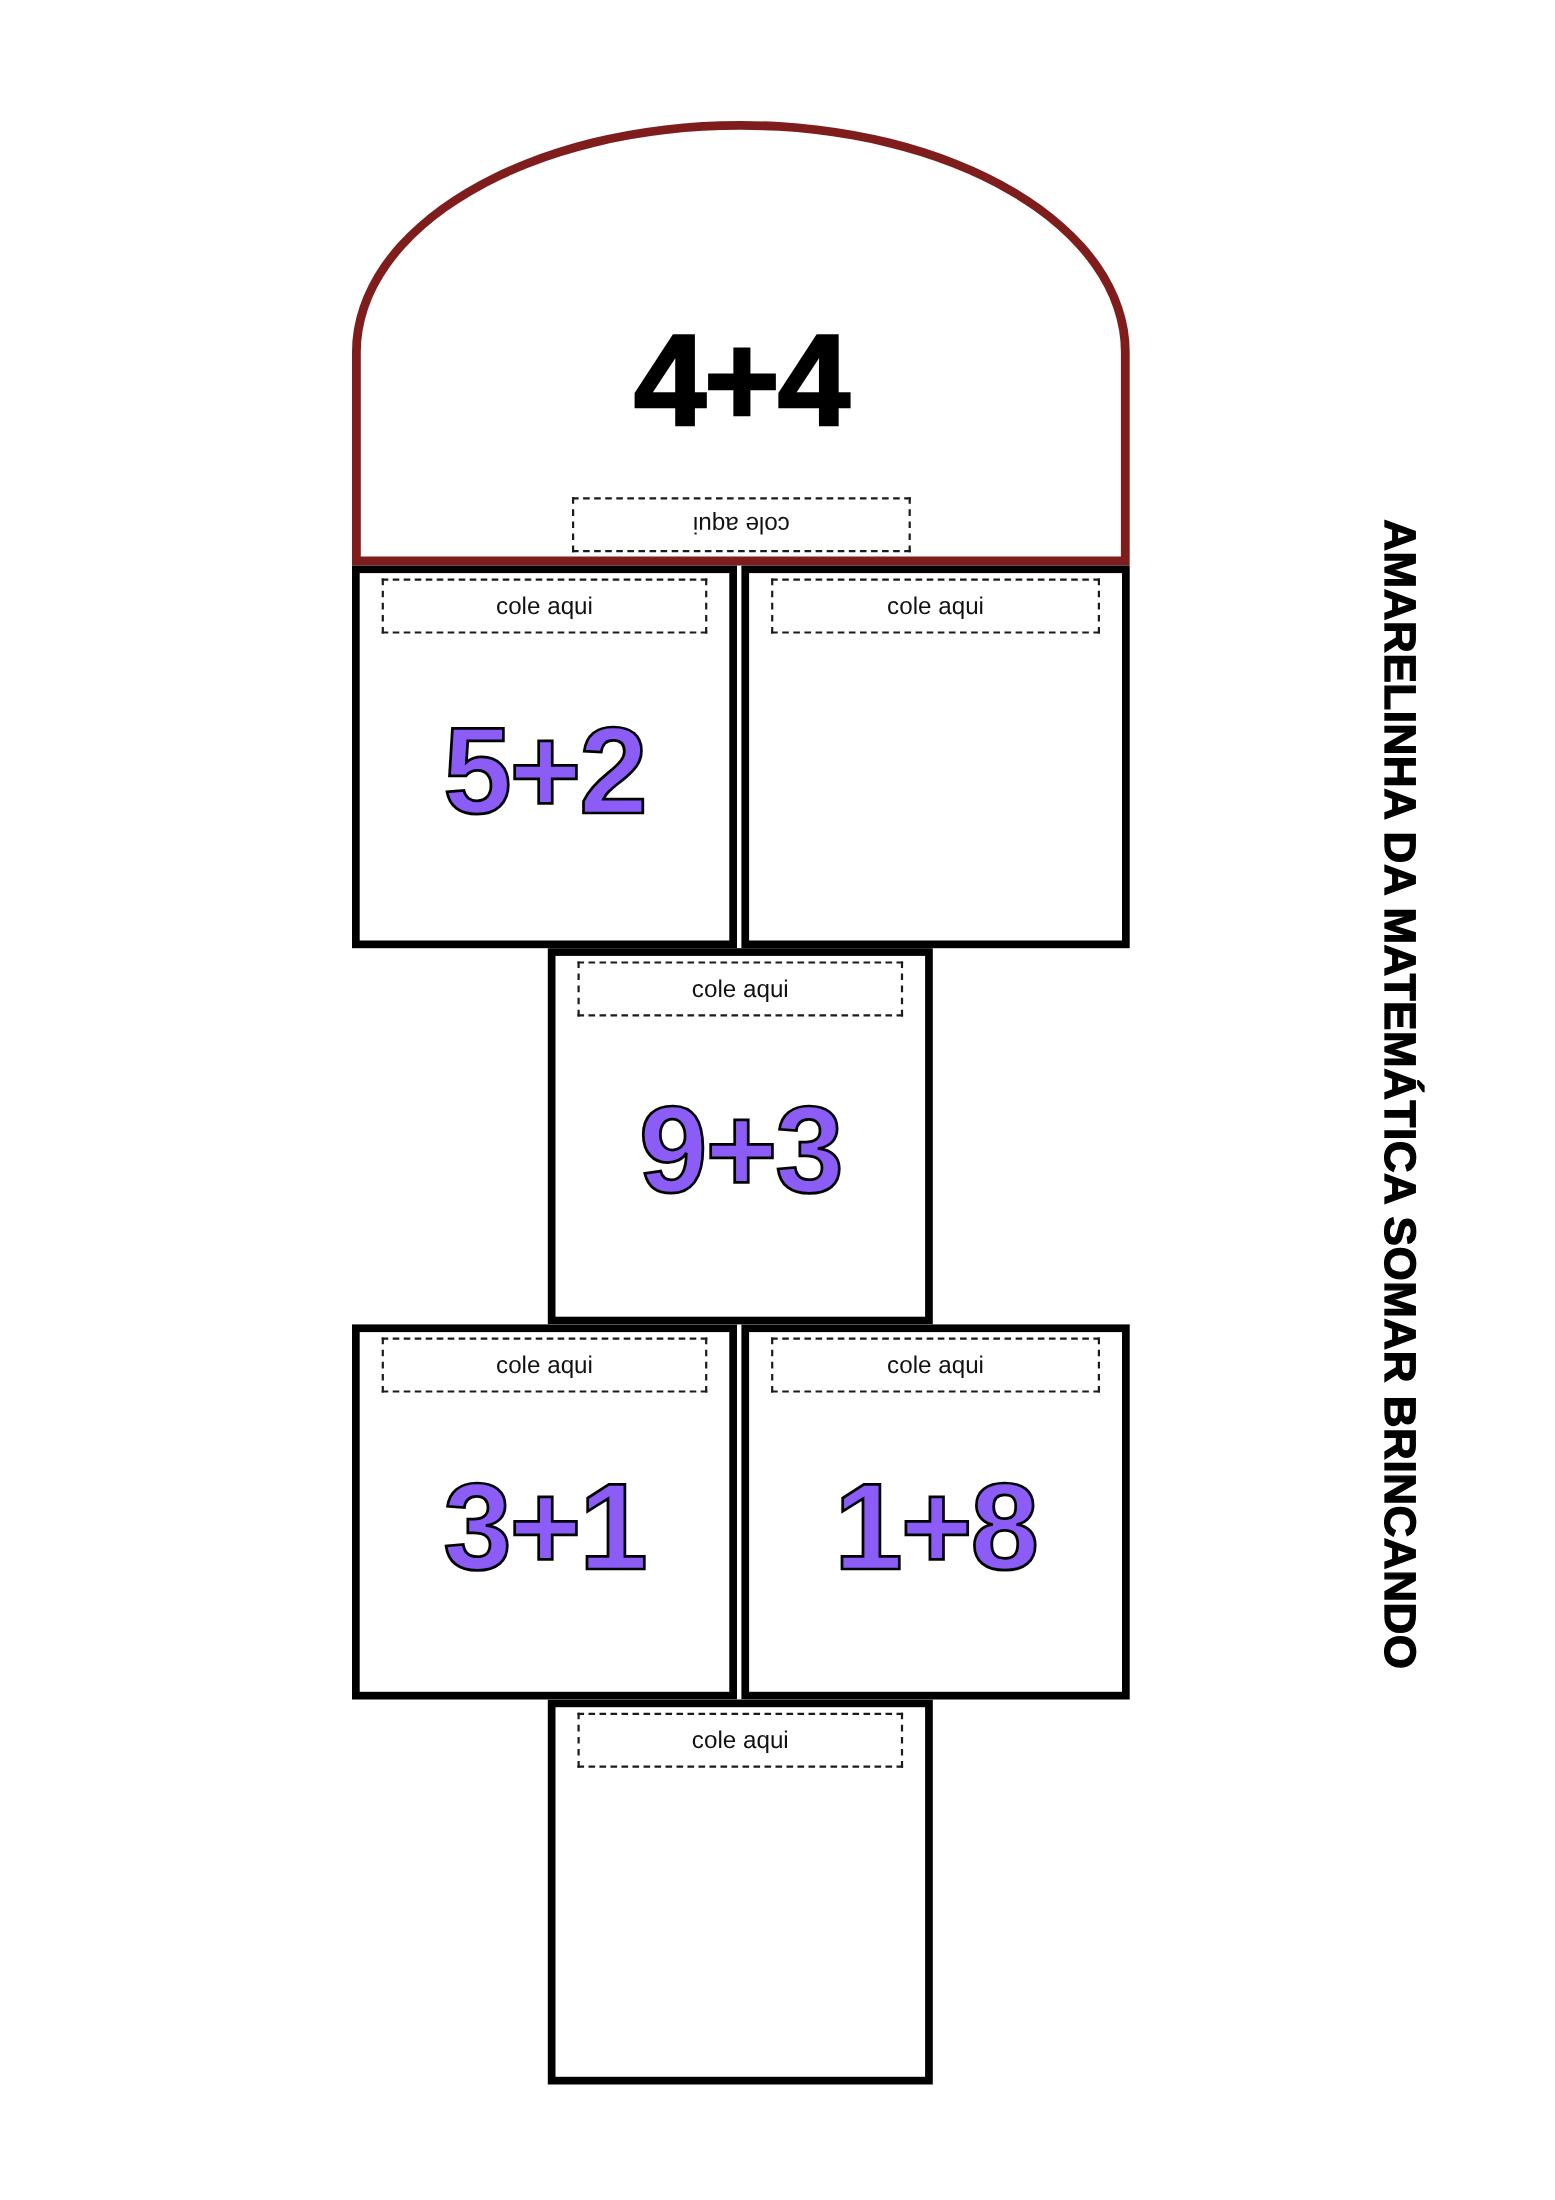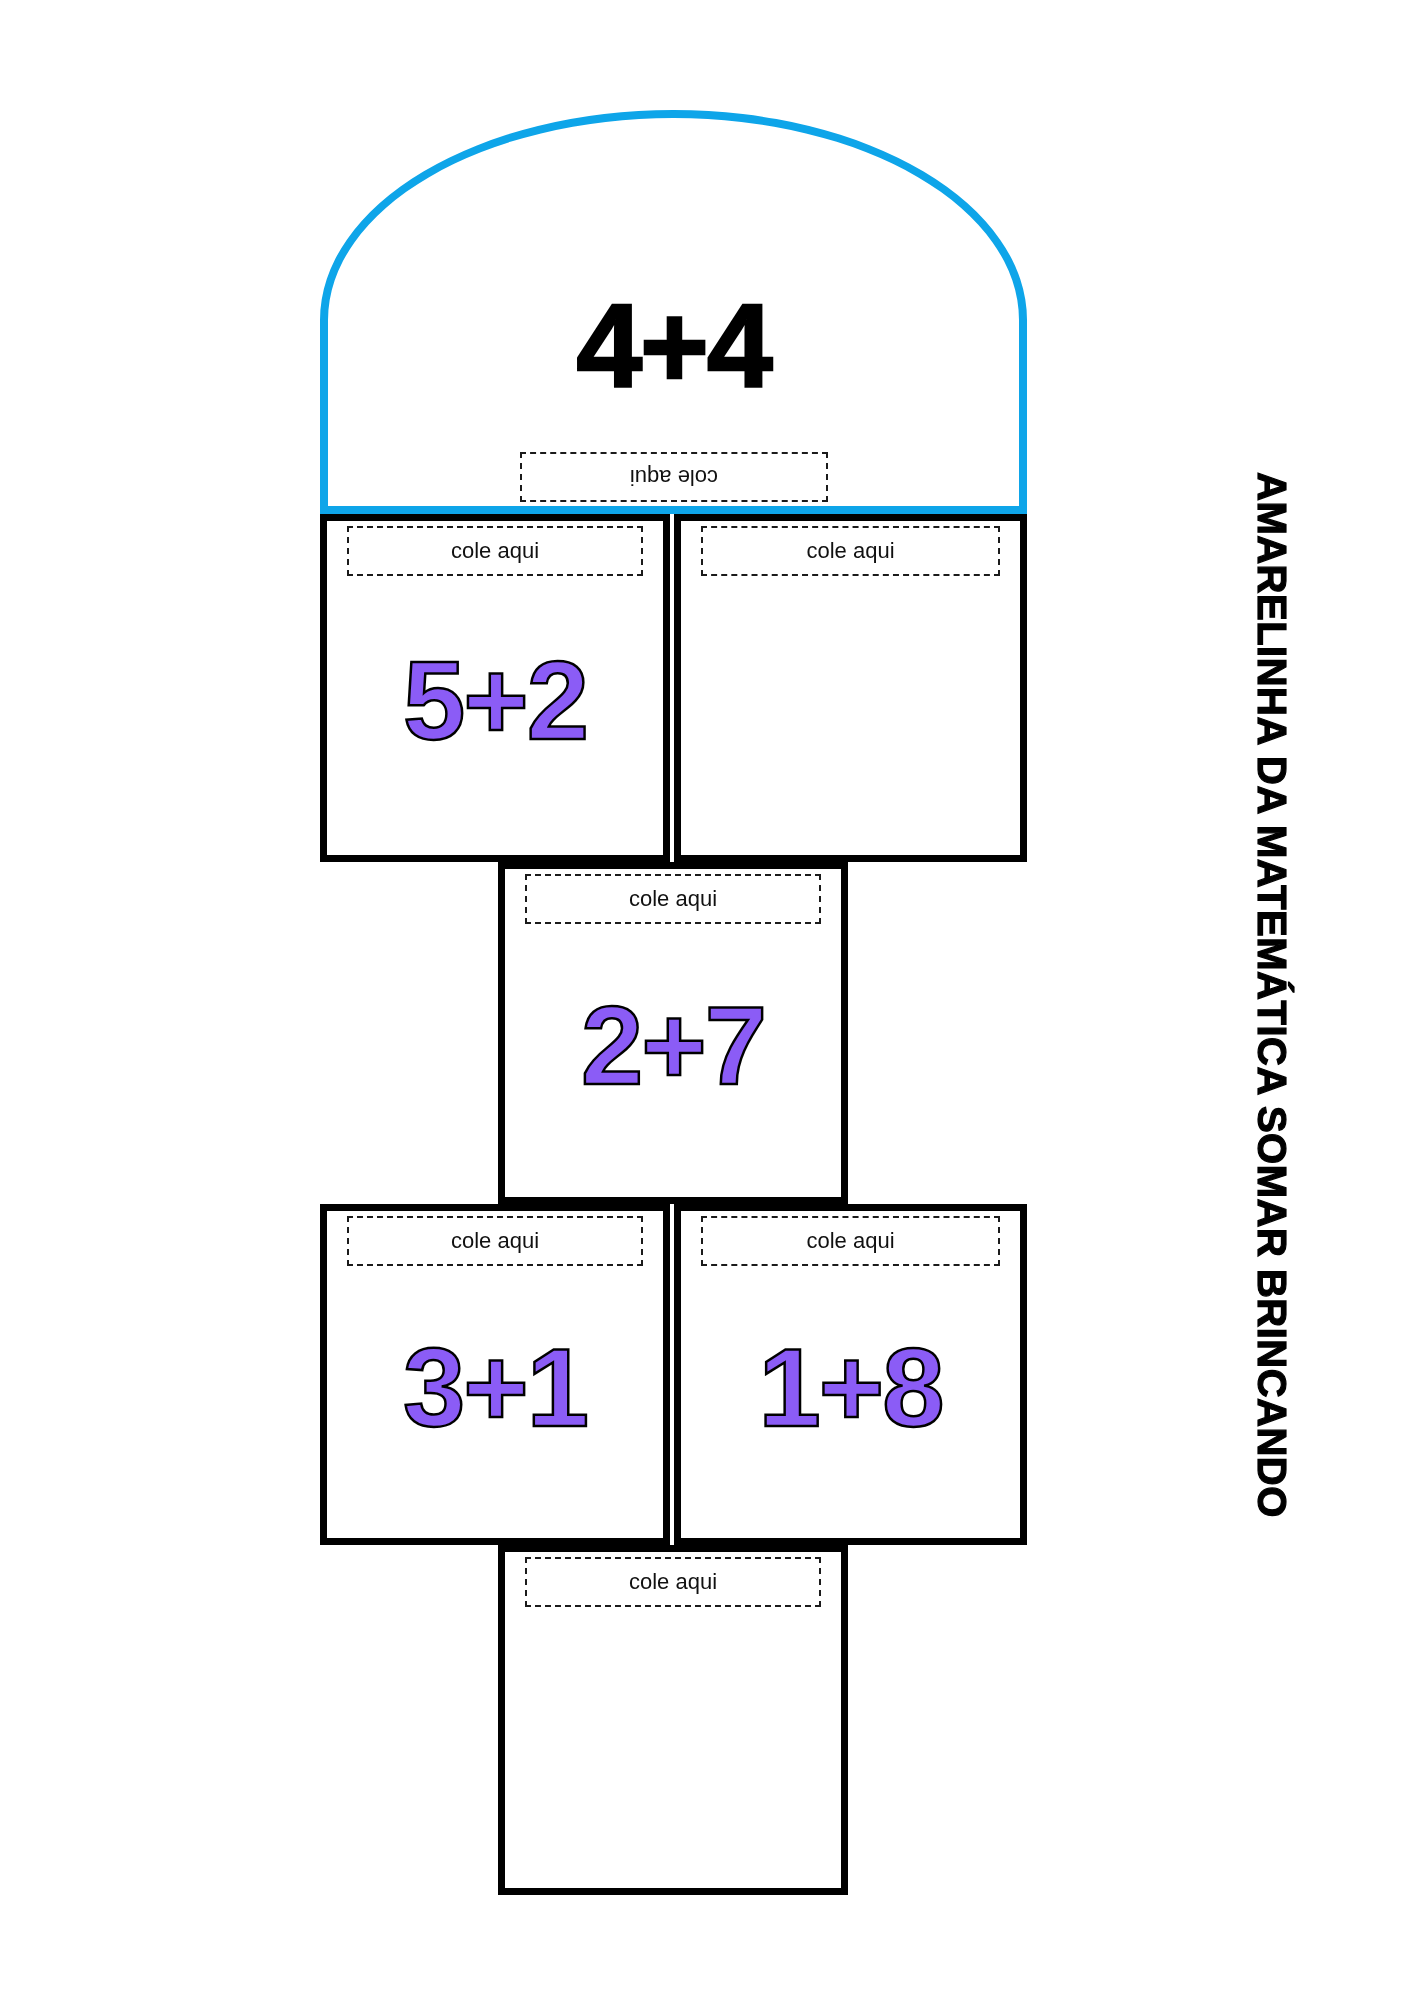--- a/index.html
+++ b/index.html
@@ -55,21 +55,21 @@
 
   
   #dome {
     position: absolute;
     box-sizing: border-box;
     left: 320px;
     top: 110px;
     width: 707px;
     height: 404px;
     background: #fff;
-    border: 8px solid #0ea5e9;
+    border: 8px solid #7f1d1d;
     border-radius: 353px 353px 0 0 / 210px 210px 0 0;
   }
   #dome .expr-dome {
     position: absolute;
     left: 0;
     right: 0;
     top: 160px;
     text-align: center;
     font-size: 118px;
     font-weight: bold;
@@ -135,21 +135,21 @@
   <div class="cell" id="cell-row1-right">
     <div class="paste">
       <span>cole aqui</span>
     </div>
   </div>
 
   <div class="cell" id="cell-mid">
     <div class="paste">
       <span>cole aqui</span>
     </div>
-    <div class="expr">2+7</div>
+    <div class="expr">9+3</div>
   </div>
 
   <div class="cell" id="cell-row2-left">
     <div class="paste">
       <span>cole aqui</span>
     </div>
     <div class="expr">3+1</div>
   </div>
 
   <div class="cell" id="cell-row2-right">

